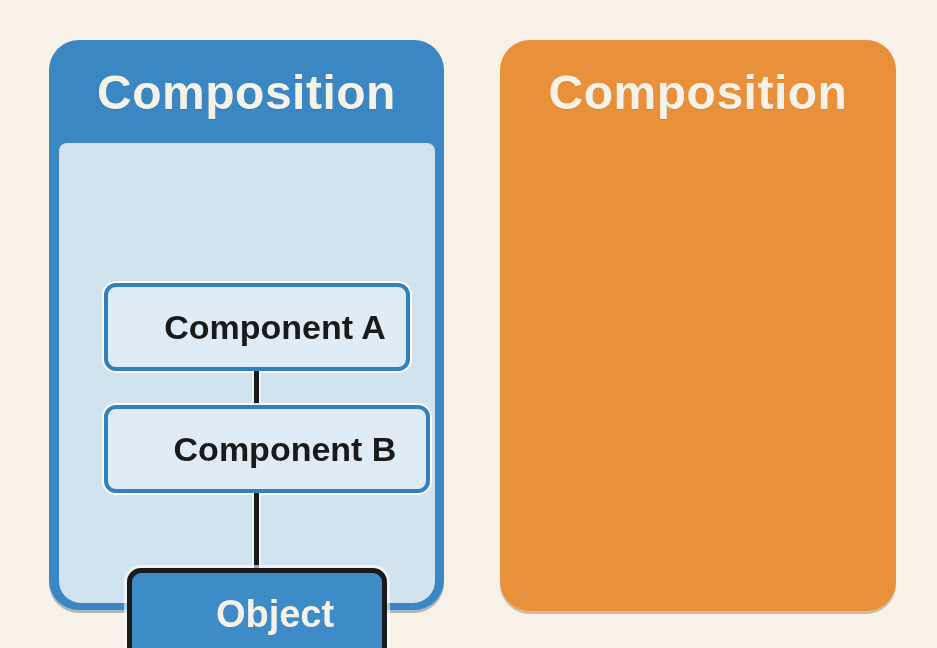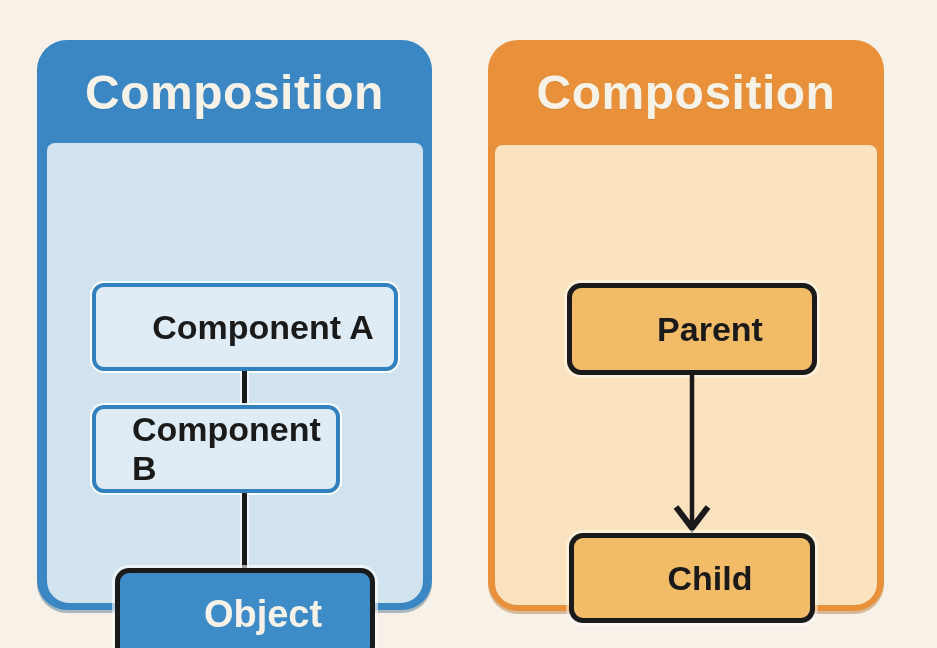--- a/index.html
+++ b/index.html
@@ -11,20 +11,21 @@
     width: 937px;
     height: 648px;
     background: #F7F1E7;
     overflow: hidden;
   }
 
   .panel {
     position: absolute;
     top: 40px;
     border-radius: 30px;
+    margin-left: 12px;
   }
   .panel.composition {
     left: 37px;
     width: 395px;
     height: 570px;
     background: #3A87C4;
     box-shadow: 0 3px 0 rgba(25,74,112,0.35);
   }
   .panel.inheritance {
     left: 488px;
@@ -92,21 +93,21 @@
   .node.inh-box {
     background: #F2BB67;
     border: 5px solid #1A1A1A;
     border-radius: 14px;
     box-shadow: 0 0 0 3px rgba(255,255,255,0.45);
     font-size: 34px;
   }
 
   
   .node.component-a { left: 45px;  top: 140px; width: 306px; height: 88px; }
-  .node.component-b { left: 45px;  top: 262px; width: 248px; height: 88px; }
+  .node.component-b { left: 45px;  top: 262px; width: 326px; height: 88px; }
   .node.object-box  { left: 68px;  top: 425px; width: 260px; height: 92px; }
 
   .connector {
     position: absolute;
     width: 5px;
     background: #1A1A1A;
     box-shadow: 2px 0 0 rgba(255,255,255,0.65), -2px 0 0 rgba(255,255,255,0.65);
   }
   .connector.a-to-b      { left: 195px; top: 228px; height: 34px; }
   .connector.b-to-object { left: 195px; top: 350px; height: 75px; }
@@ -134,23 +135,15 @@
       <div class="node comp-box component-a">Component A</div>
       <div class="connector a-to-b"></div>
       <div class="node comp-box component-b">Component B</div>
       <div class="connector b-to-object"></div>
       <div class="node obj-box object-box">Object</div>
     </div>
   </section>
 
   <section class="panel inheritance">
     <h2 class="panel-title">Composition</h2>
-    <div class="panel-body">
-      <div class="node inh-box parent-box">Parent</div>
-      <svg class="arrow-svg" viewBox="0 0 60 158" aria-hidden="true">
-        <line x1="30" y1="0" x2="30" y2="151" stroke="#1A1A1A" stroke-width="4.5"></line>
-        <polyline points="14,132 30,153 46,132" fill="none" stroke="#1A1A1A" stroke-width="6"></polyline>
-      </svg>
-      <div class="node inh-box child-box">Child</div>
-    </div>
   </section>
 
 </div>
 
 </body></html>

